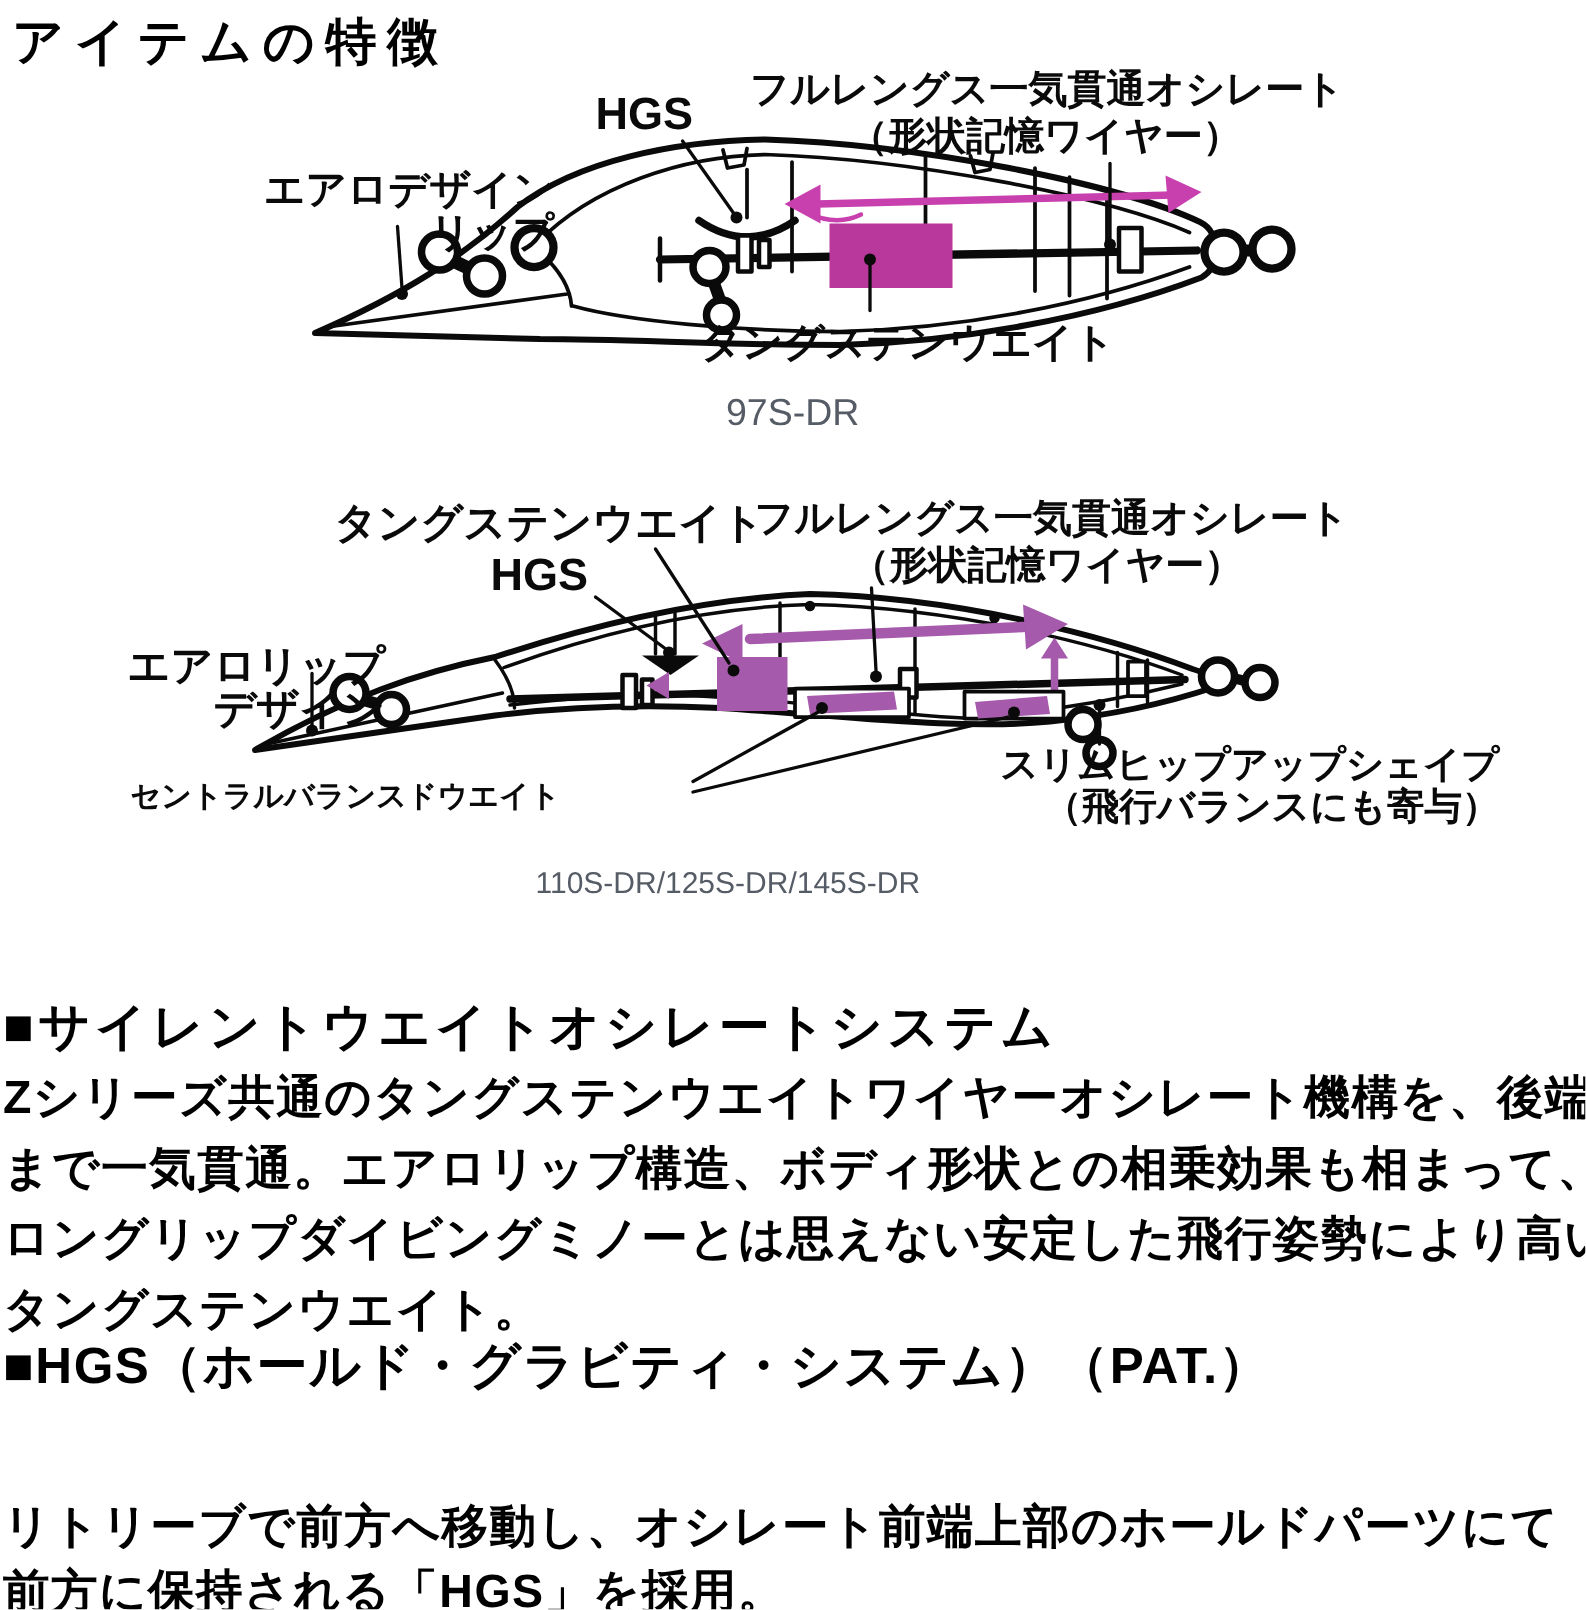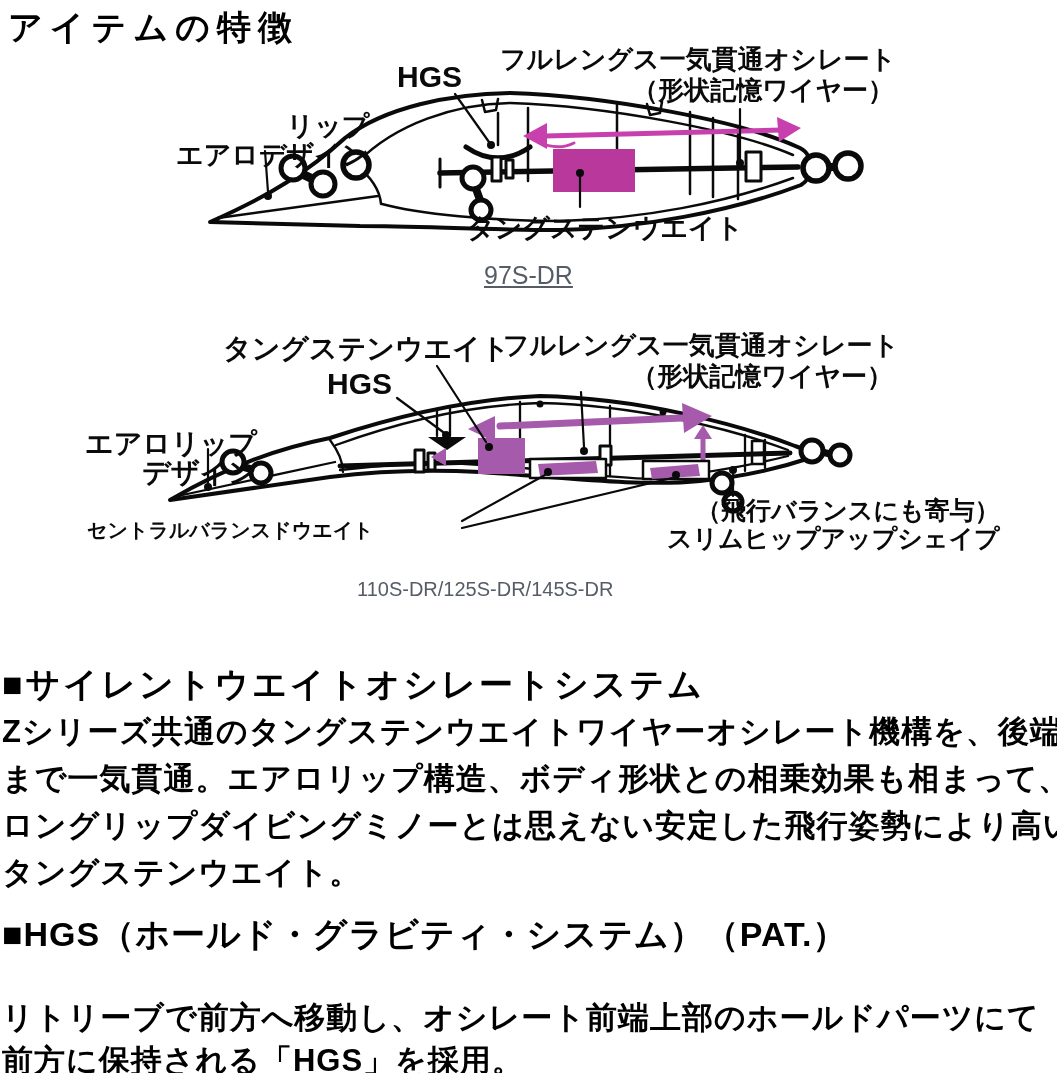--- a/index.html
+++ b/index.html
@@ -4,21 +4,21 @@
 <style>
   html,body{margin:0;padding:0;background:#fff;}
   #page{position:relative;width:1057px;height:1073px;background:#ffffff;overflow:hidden;
         font-family:"Liberation Sans","DejaVu Sans",sans-serif;color:#000;}
   .abs{position:absolute;white-space:nowrap;}
   .lbl{font-weight:bold;color:#0a0a0a;text-align:right;}
   .title{font-size:34px;font-weight:bold;letter-spacing:7px;}
   .cap{font-weight:500;color:#565c66;}
   .sec-h{font-size:34px;font-weight:bold;letter-spacing:3px;}
   .body-line{font-size:31px;font-weight:bold;letter-spacing:1px;}
-  .rt{text-align:right;}
+  .rt{text-align:center;}
   svg{position:absolute;left:0;top:0;}
 </style>
 </head>
 <body>
 
 <div id="page">
 
   <svg width="1057" height="1073" viewBox="0 0 1057 1073" aria-hidden="true">
 
     <g stroke-linecap="round" stroke-linejoin="round">
@@ -153,46 +153,46 @@
   </svg>
 
   <div class="abs title" style="left:8px;top:5px;">アイテムの特徴</div>
 
   <div class="abs lbl" style="left:397px;top:60px;font-size:30px;">HGS</div>
   <div class="abs lbl rt" style="left:500px;top:44px;width:394px;font-size:26px;line-height:31px;">
     <div>フルレングス一気貫通オシレート</div>
     <div>（形状記憶ワイヤー）</div>
   </div>
   <div class="abs lbl" style="left:176px;top:112px;font-size:27px;line-height:29px;">
+    <div>エアロデザイン</div>
     <div>リップ</div>
-    <div>エアロデザイン</div>
   </div>
   <div class="abs lbl" style="left:467px;top:210px;font-size:27px;">タングステンウエイト</div>
-  <div class="abs cap" style="left:484px;top:261px;font-size:25px;text-decoration:underline;">97S-DR</div>
+  <div class="abs cap" style="left:484px;top:261px;font-size:25px;">97S-DR</div>
 
   <div class="abs lbl" style="left:223px;top:330px;font-size:28px;">タングステンウエイト</div>
   <div class="abs lbl rt" style="left:503px;top:330px;width:390px;font-size:26px;line-height:31px;">
     <div>フルレングス一気貫通オシレート</div>
     <div>（形状記憶ワイヤー）</div>
   </div>
   <div class="abs lbl" style="left:327px;top:367px;font-size:30px;">HGS</div>
   <div class="abs lbl" style="left:85px;top:415px;font-size:28px;line-height:29px;margin-top:14px;">
     <div>エアロリップ</div>
     <div>デザイン</div>
   </div>
   <div class="abs lbl" style="left:87px;top:517px;font-size:20px;">セントラルバランスドウエイト</div>
   <div class="abs lbl" style="left:667px;top:496px;font-size:25px;line-height:28px;">
+    <div>スリムヒップアップシェイプ</div>
     <div>（飛行バランスにも寄与）</div>
-    <div>スリムヒップアップシェイプ</div>
   </div>
   <div class="abs cap" style="left:357px;top:578px;font-size:20px;">110S-DR/125S-DR/145S-DR</div>
 
   <div class="abs sec-h" style="left:2px;top:662px;">■サイレントウエイトオシレートシステム</div>
   <div class="abs body-line" style="left:2px;top:711px;">Zシリーズ共通のタングステンウエイトワイヤーオシレート機構を、後端</div>
   <div class="abs body-line" style="left:2px;top:758px;">まで一気貫通。エアロリップ構造、ボディ形状との相乗効果も相まって、</div>
   <div class="abs body-line" style="left:2px;top:805px;">ロングリップダイビングミノーとは思えない安定した飛行姿勢により高い</div>
   <div class="abs body-line" style="left:2px;top:852px;">タングステンウエイト。</div>
 
-  <div class="abs sec-h" style="left:2px;top:912px;letter-spacing:1px;">■HGS（ホールド・グラビティ・システム）（PAT.）</div>
+  <div class="abs sec-h" style="left:2px;top:888px;letter-spacing:1px;">■HGS（ホールド・グラビティ・システム）（PAT.）</div>
   <div class="abs body-line" style="left:2px;top:997px;">リトリーブで前方へ移動し、オシレート前端上部のホールドパーツにて</div>
   <div class="abs body-line" style="left:2px;top:1040px;">前方に保持される「HGS」を採用。</div>
 
 </div>
 
 </body></html>

